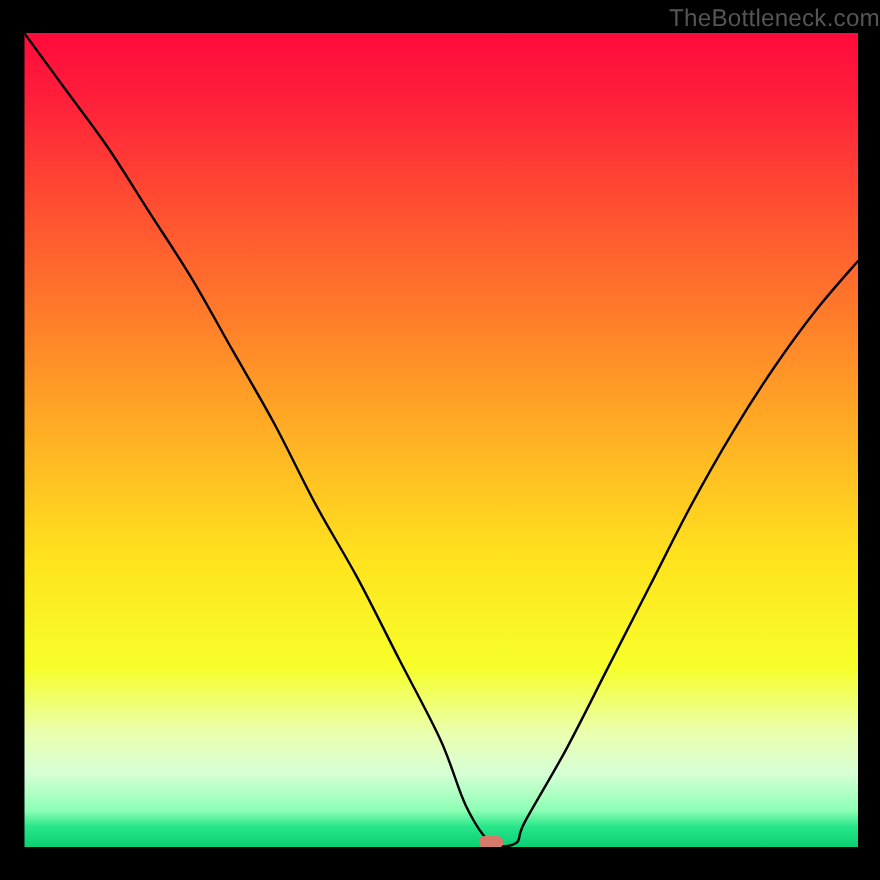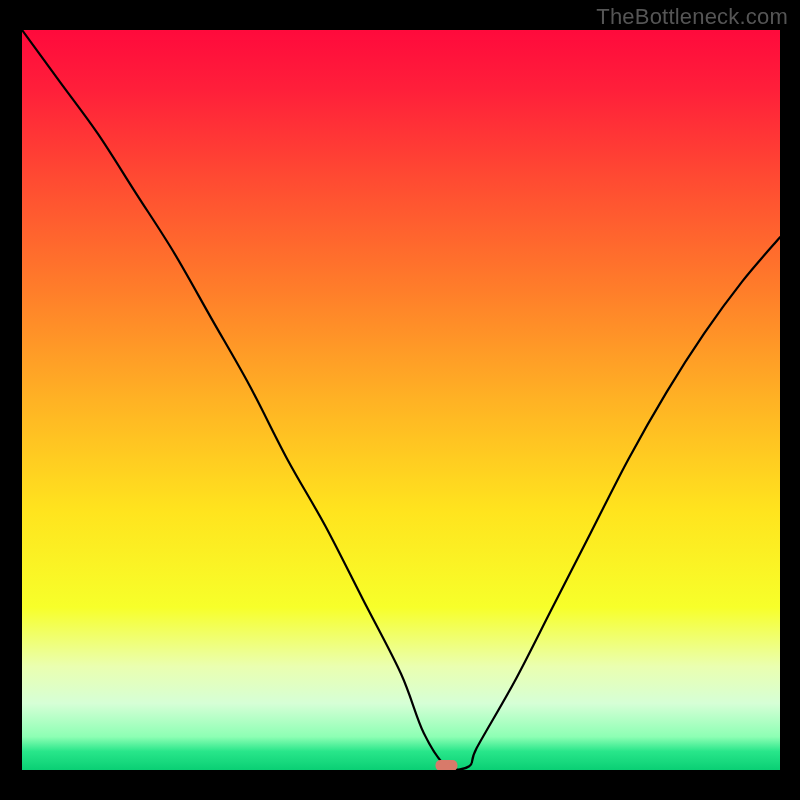--- a/index.html
+++ b/index.html
@@ -13,21 +13,21 @@
   }
   .frame {
     position: relative;
     width: 800px;
     height: 800px;
     background: #000;
   }
   .watermark {
     position: absolute;
     top: 4px;
-    right: 12px;
+    right: 0;
     color: #555;
     font-size: 22px;
     font-weight: 500;
     letter-spacing: 0.2px;
     z-index: 5;
   }
   .plot-area {
     position: absolute;
     left: 22px;
     top: 30px;

